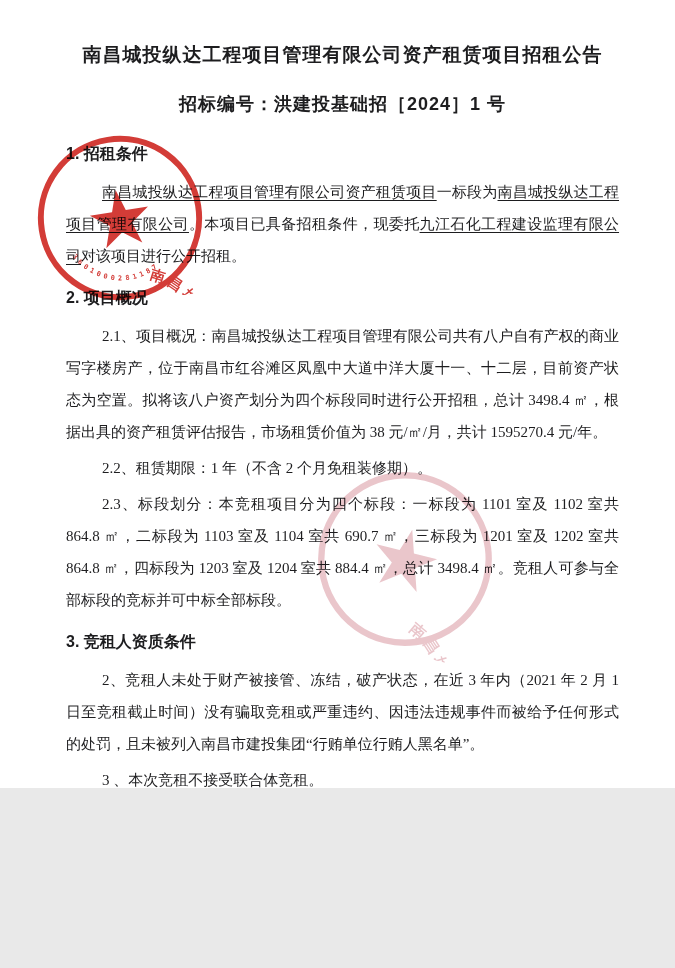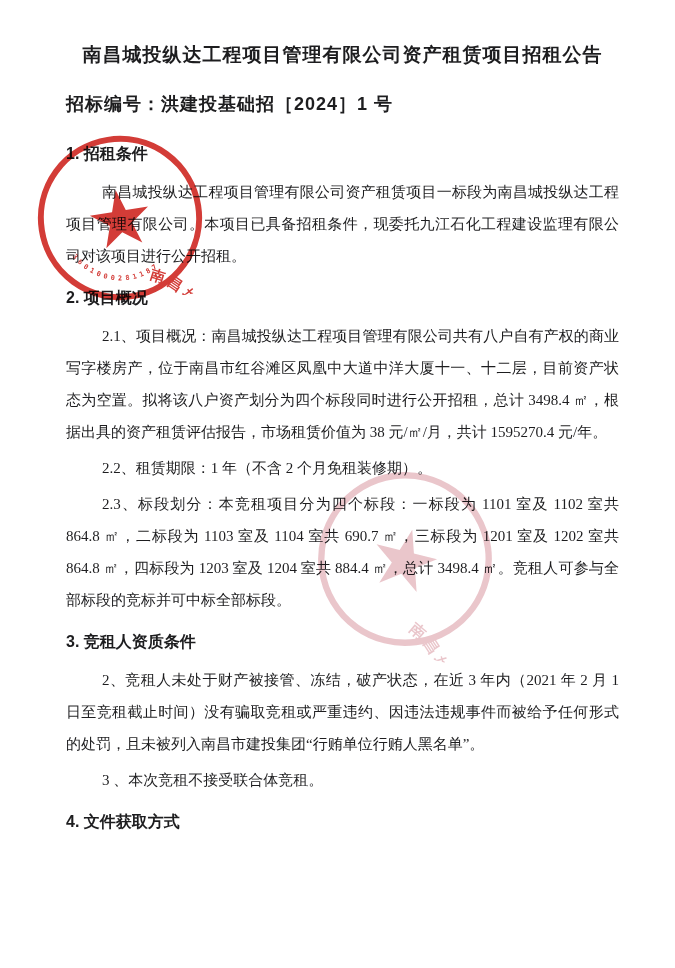--- a/index.html
+++ b/index.html
@@ -1,18 +1,18 @@
 <!DOCTYPE html>
 <html><head>
 <meta charset="utf-8">
 <style>
   html,body { margin:0; padding:0; background:#e9e9e9; }
   .page {
     position:relative;
-    width:675px; height:968px;
+    width:675px; height:788px;
     margin:0 auto;
     background:#ffffff;
     overflow:hidden;
   }
   .content {
     position:absolute; inset:0;
     padding:40px 56px 0 66px;
     font-family:"Liberation Serif","DejaVu Serif",serif;
     font-size:15px; line-height:32px;
     color:#1d1d1f;
@@ -20,30 +20,30 @@
   }
   .doc-title {
     font-family:"Liberation Sans","DejaVu Sans",sans-serif;
     font-weight:700; font-size:19px; line-height:30px;
     text-align:center; letter-spacing:1px;
     margin:0 0 20px 0;
   }
   .doc-subtitle {
     font-family:"Liberation Sans","DejaVu Sans",sans-serif;
     font-weight:700; font-size:18px; line-height:28px;
-    text-align:left; letter-spacing:1px;
+    text-align:center; letter-spacing:1px;
     margin:0 0 24px 0;
   }
   .sec-heading {
     font-family:"Liberation Sans","DejaVu Sans",sans-serif;
     font-weight:700; font-size:16px; line-height:24px;
     text-align:left; margin:14px 0 10px 0;
   }
   .para { margin:0 0 4px 0; text-indent:2.4em; }
-  .u { text-underline-offset:3px; }
+  .u { text-decoration:underline; text-underline-offset:3px; }
   
   .seal { position:absolute; mix-blend-mode:multiply; pointer-events:none; }
   .seal-primary {
     left:34px; top:132px; width:172px; height:172px;
     transform:rotate(-9deg); opacity:0.92;
   }
   .seal-secondary {
     left:314px; top:468px; width:182px; height:182px;
     transform:rotate(14deg); opacity:0.36;
   }

